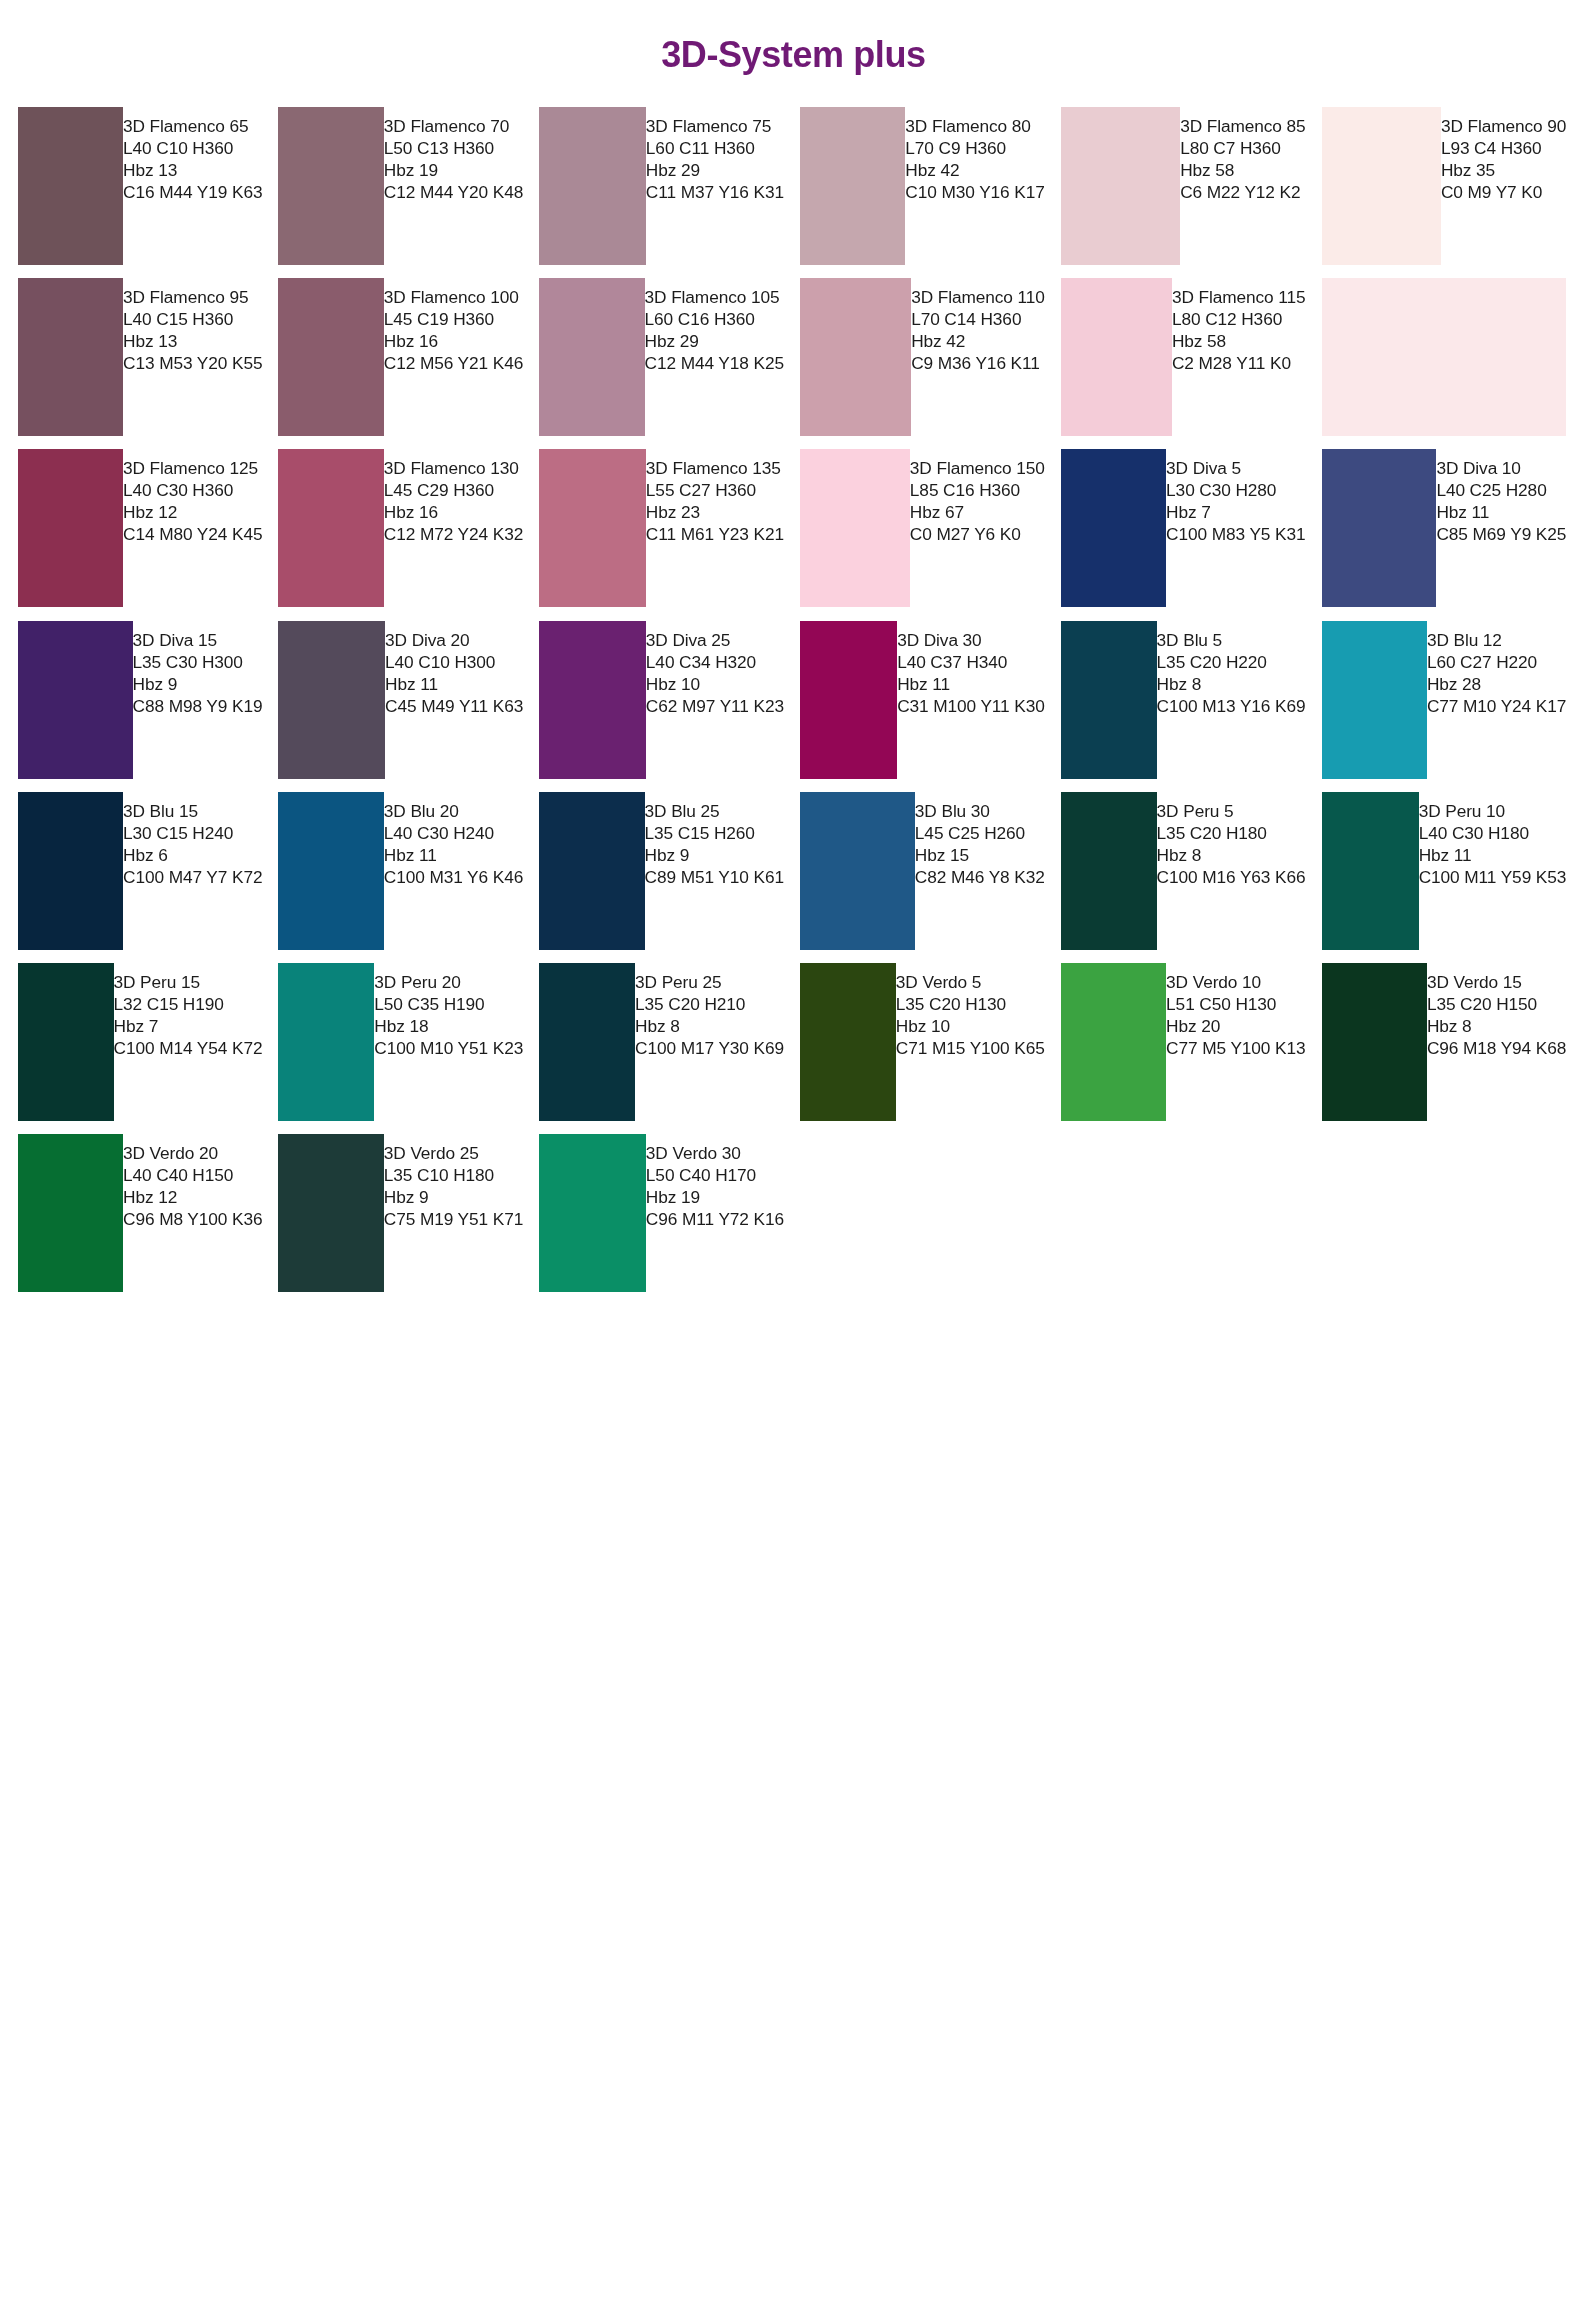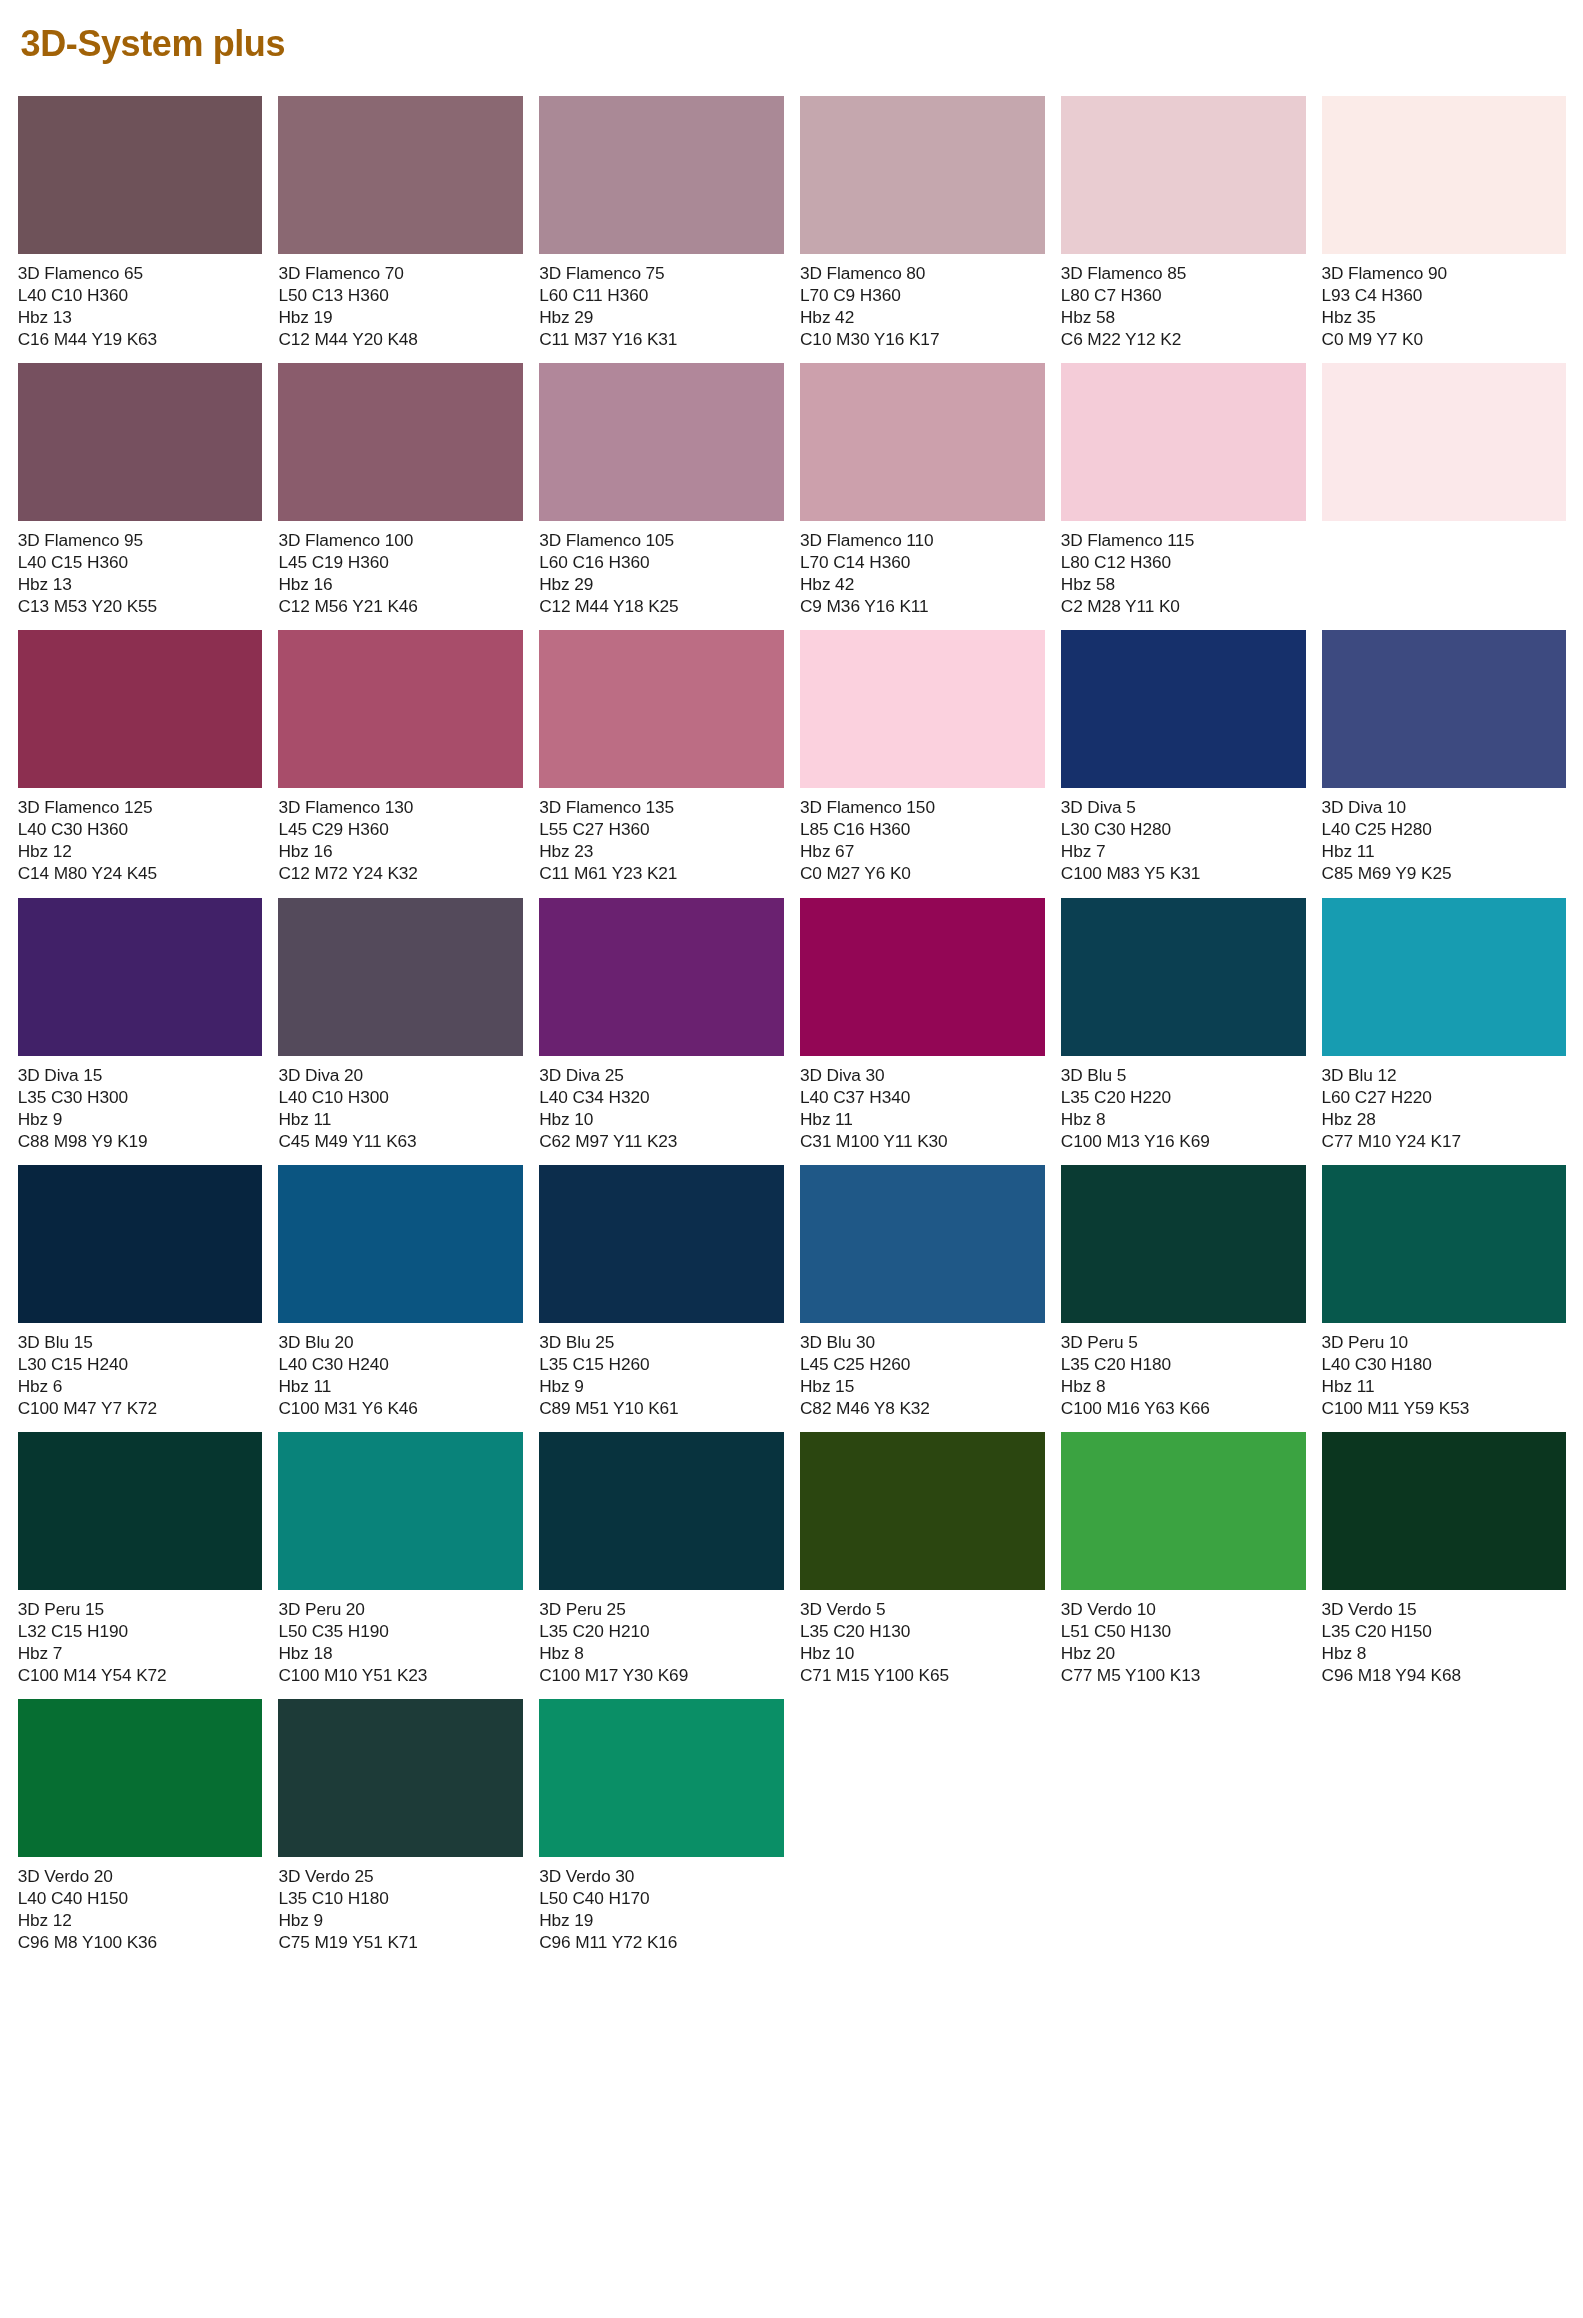--- a/index.html
+++ b/index.html
@@ -17,34 +17,35 @@
     position: relative;
     width: 1584px;
     height: 2319px;
     padding: 0 17.7px;
   }
   .page-title {
     font-size: 36px;
     font-weight: bold;
     letter-spacing: -0.4px;
     line-height: 1;
-    padding-top: 26px;
+    padding-top: 37px;
     padding-left: 2.9px;
-    color: #a16207;
+    color: #701a75;
+    text-align: center;
   }
   .swatch-grid {
     margin-top: 34px;
     display: grid;
     grid-template-columns: repeat(6, 1fr);
     column-gap: 16px;
     row-gap: 13.2px;
   }
   .swatch-cell {
     display: flex;
-    flex-direction: column;
+    flex-direction: row;
   }
   .swatch-chip {
     width: 100%;
     height: 158px;
   }
   .swatch-meta {
     padding-top: 8px;
     font-size: 17.3px;
     line-height: 22px;
     letter-spacing: -0.1px;

